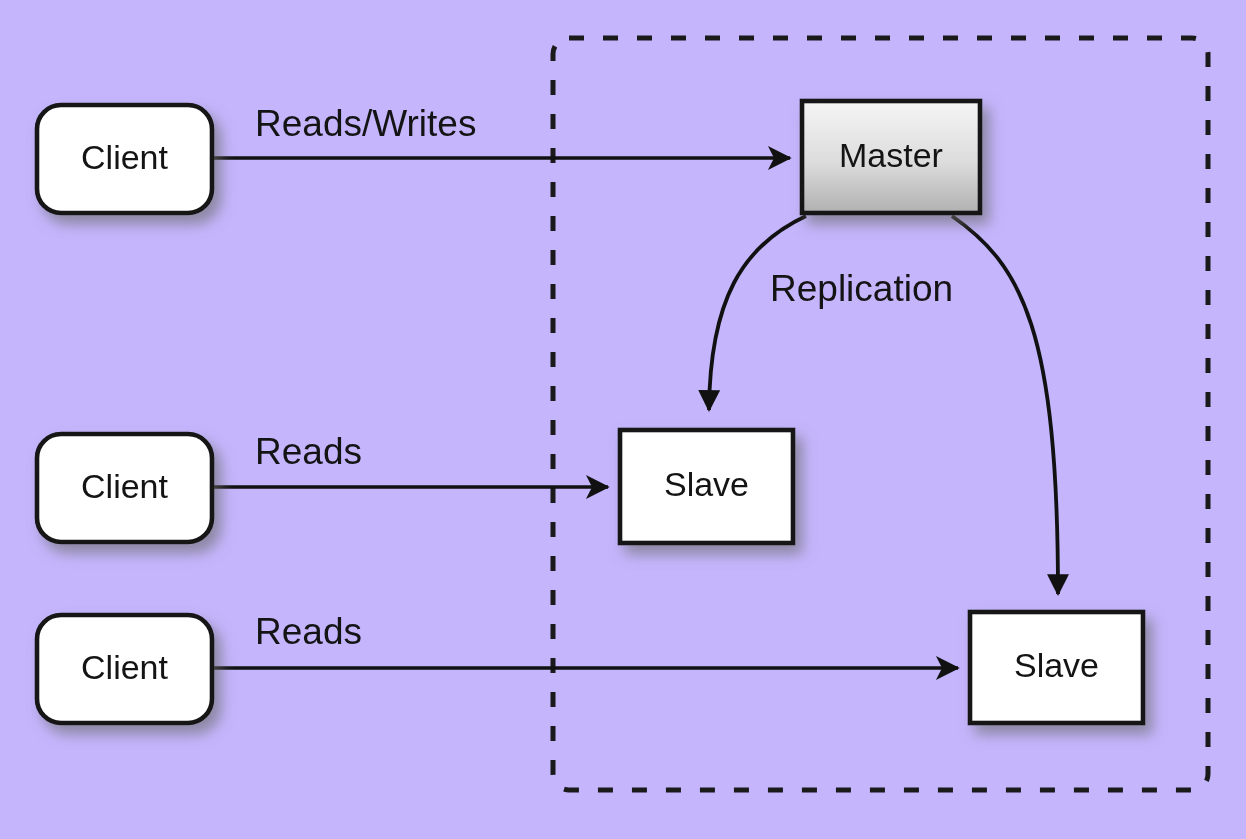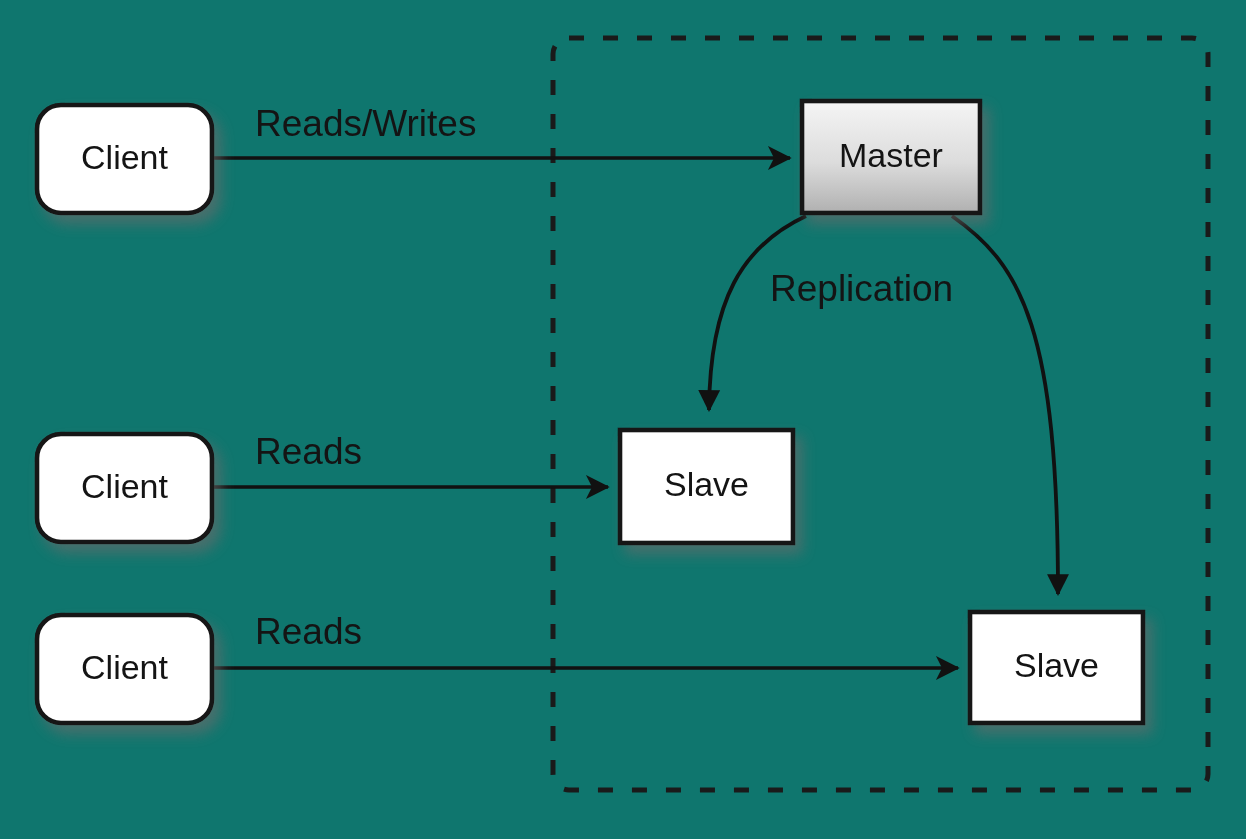--- a/index.html
+++ b/index.html
@@ -8,21 +8,21 @@
     padding: 0;
     background: #ffffff;
   }
   body {
     font-family: "Liberation Sans", sans-serif;
   }
   #canvas {
     position: relative;
     width: 1246px;
     height: 839px;
-    background: #0f766e;
+    background: #c4b5fd;
     overflow: hidden;
   }
   #diagram-svg {
     position: absolute;
     left: 0;
     top: 0;
     width: 1246px;
     height: 839px;
   }
   .node-label {

